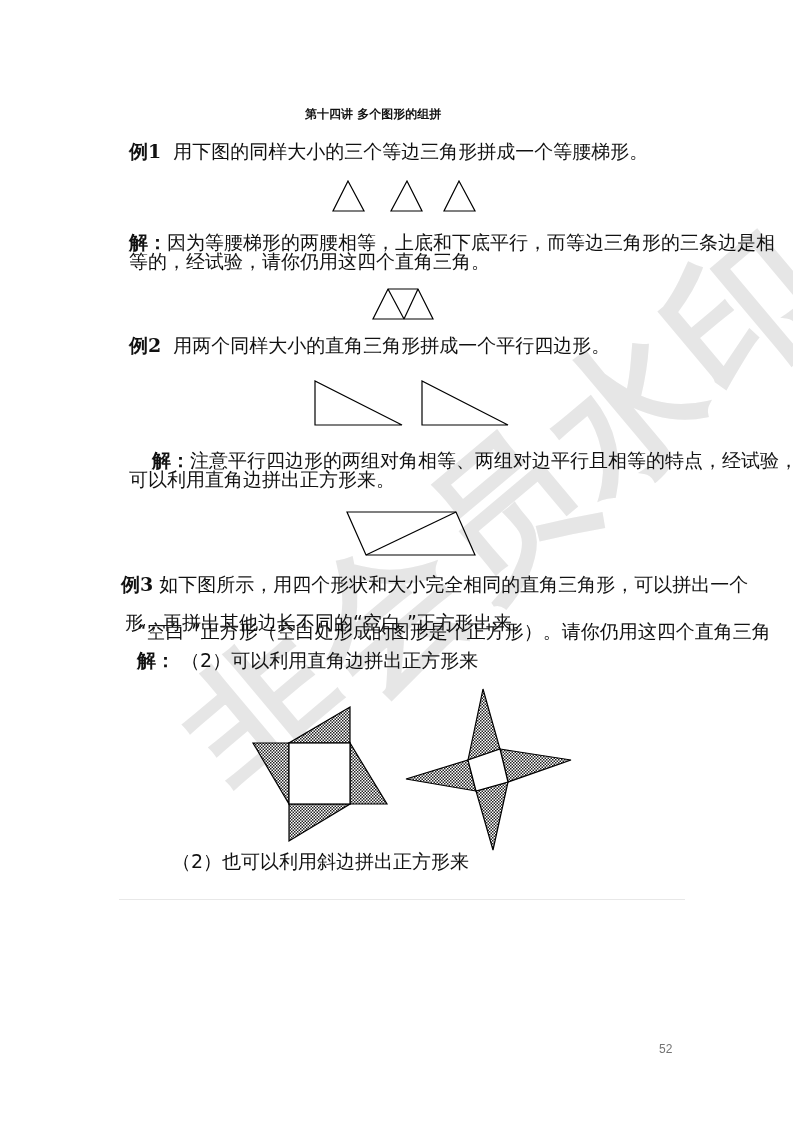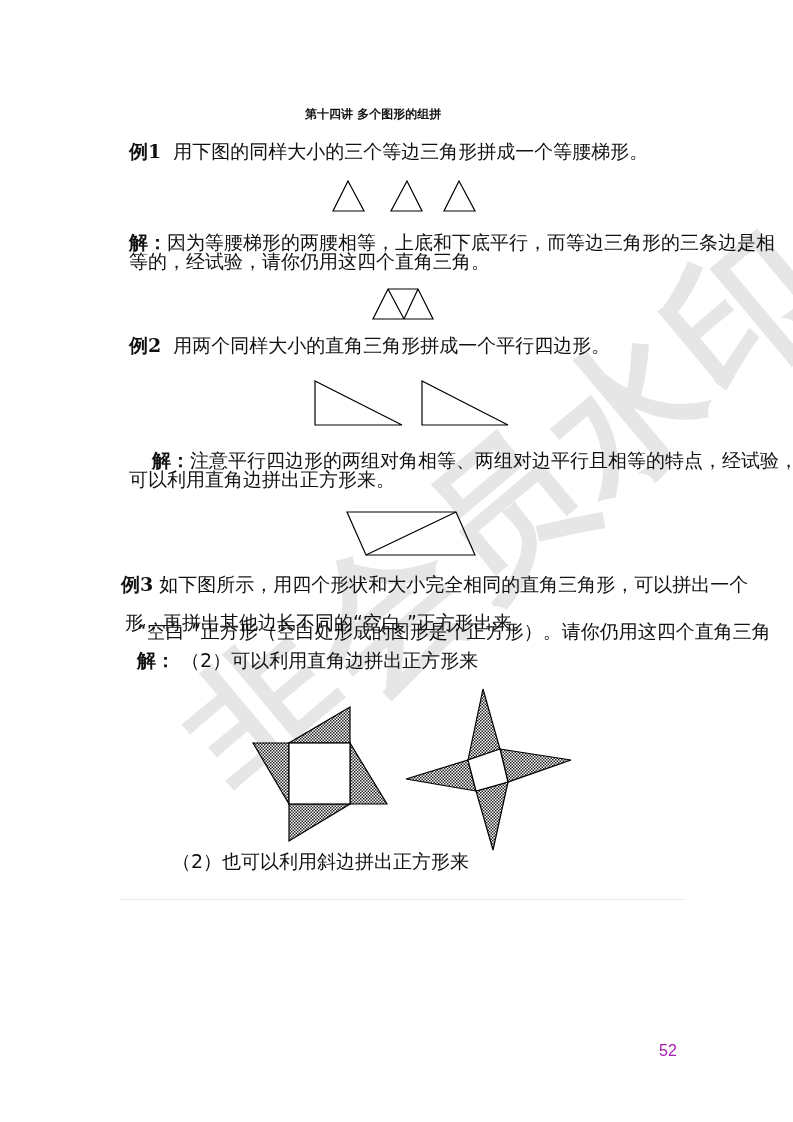--- a/index.html
+++ b/index.html
@@ -8,21 +8,21 @@
   .page { position: absolute; left: 0; top: 0; width: 793px; height: 1122px; }
   .watermark { position: absolute; left: 140px; top: 470px; width: 600px; height: 200px;
                transform: rotate(-40deg); transform-origin: center; color: #e6e6e6;
                font-size: 150px; font-weight: bold; letter-spacing: 6px; white-space: nowrap;
                z-index: 0; pointer-events: none; font-family: "DejaVu Sans", sans-serif; }
   .txt { position: absolute; font-size: 19px; line-height: 19px; white-space: nowrap; z-index: 2; }
   .title { font-weight: bold; font-size: 12px; }
   .b { font-weight: bold; font-family: "DejaVu Serif", "Liberation Serif", serif; }
   svg.figs { position: absolute; left: 0; top: 0; width: 793px; height: 1122px; z-index: 1; }
   .divider { position: absolute; left: 119px; top: 899px; width: 566px; height: 1px; background: #e8e8e8; z-index: 2; }
-  .pagenum { position: absolute; left: 659px; top: 1042px; font-size: 16px; color: #a21caf;
+  .pagenum { position: absolute; left: 659px; top: 1042px; font-size: 12px; color: #737373;
              font-family: "Liberation Sans", sans-serif; z-index: 2; }
 </style>
 </head>
 <body>
 
 <div class="page">
 
   <div class="watermark">非会员水印</div>
 
   <div class="txt title" style="left:305px; top:105px;">第十四讲  多个图形的组拼</div>

